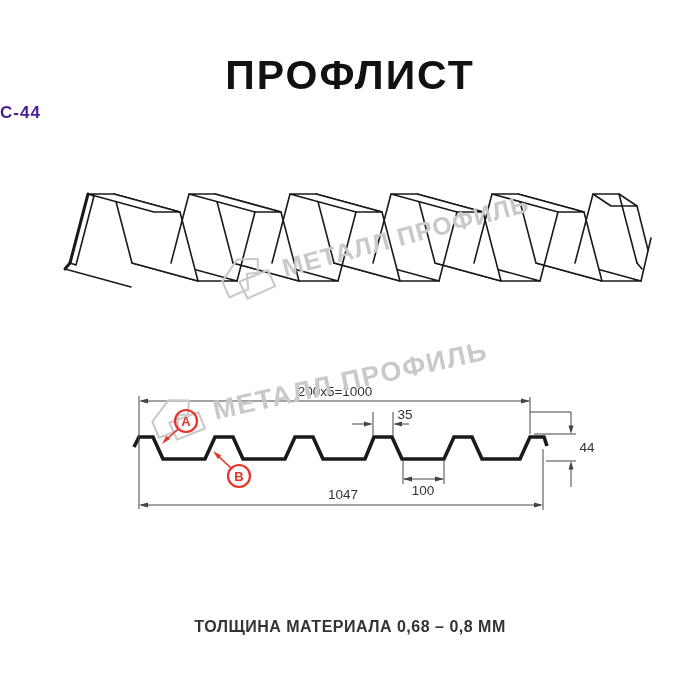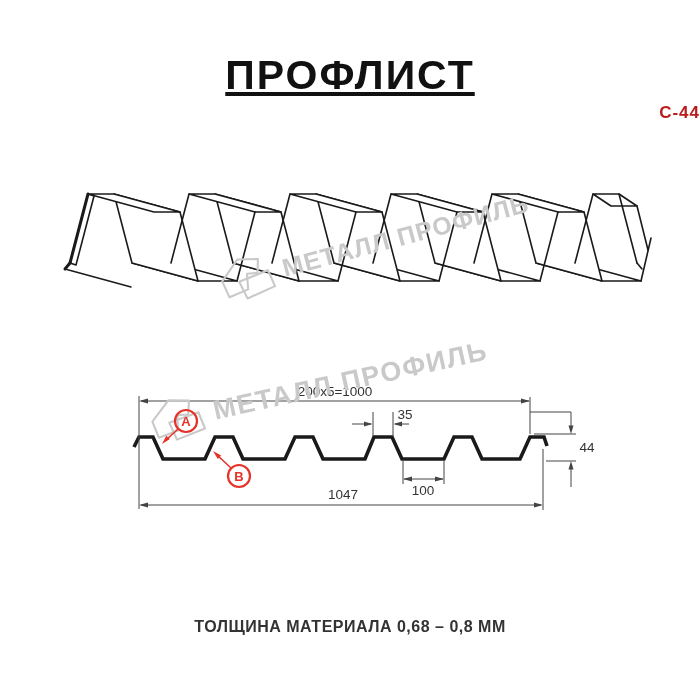--- a/index.html
+++ b/index.html
@@ -1,22 +1,22 @@
 <!DOCTYPE html>
 <html><head>
 <meta charset="utf-8">
 <style>
   html,body{margin:0;padding:0;background:#fff;}
   .page{position:relative;width:700px;height:700px;background:#fff;overflow:hidden;
         font-family:"Liberation Sans",sans-serif;}
   .abs{position:absolute;left:0;top:0;}
   .title{position:absolute;left:0;top:52px;width:700px;text-align:center;
-         font-size:41px;font-weight:700;letter-spacing:2px;color:#111;text-decoration:underline;}
-  .subtitle{position:absolute;left:0;top:103px;width:700px;text-align:right;
-         font-size:17px;font-weight:700;letter-spacing:1px;color:#b91c1c;}
+         font-size:41px;font-weight:700;letter-spacing:2px;color:#111;}
+  .subtitle{position:absolute;left:0;top:103px;width:700px;text-align:left;
+         font-size:17px;font-weight:700;letter-spacing:1px;color:#4c1d95;}
   .footer-note{position:absolute;left:0;top:618px;width:700px;text-align:center;
          font-size:16px;font-weight:700;letter-spacing:0.5px;color:#333;}
   .watermark{position:absolute;display:flex;align-items:center;gap:9px;
          color:#c9c9c9;font-weight:700;white-space:nowrap;z-index:4;
          transform-origin:left center;pointer-events:none;}
   .wm1{left:220px;top:262px;transform:rotate(-15deg);font-size:25px;letter-spacing:1px;}
   .wm2{left:150px;top:402px;transform:rotate(-12.5deg);font-size:27px;letter-spacing:1.5px;}
   .wm-text{line-height:1;}
   svg text{font-family:"Liberation Sans",sans-serif;}
   .dimtxt{font-size:13.5px;fill:#333;}

